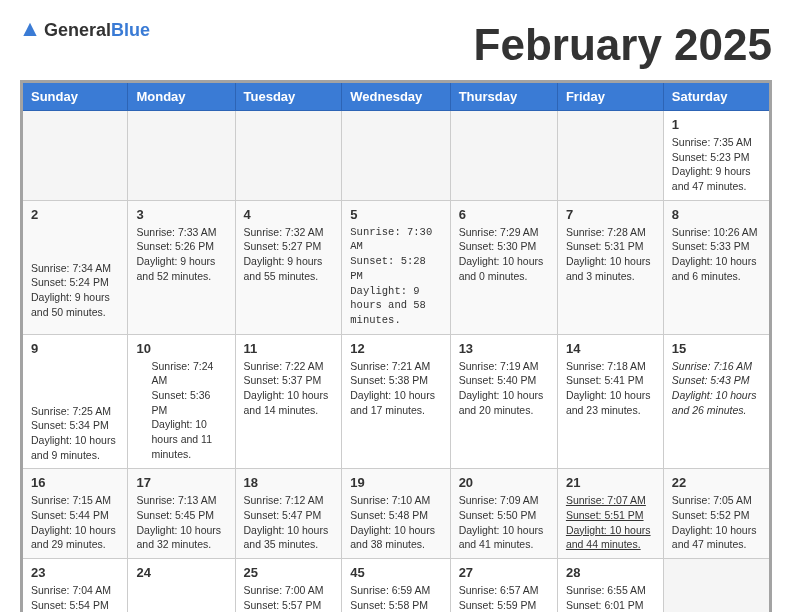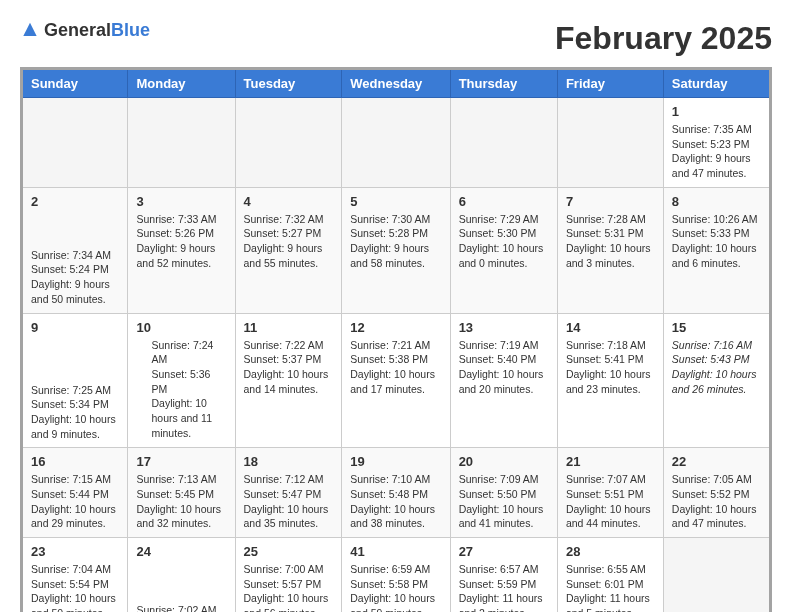--- a/index.html
+++ b/index.html
@@ -32,21 +32,21 @@
       color: #3a7bd5;
     }
     .logo-icon {
       width: 20px;
       height: 20px;
     }
     .title-section {
       text-align: right;
     }
     .month-title {
-      font-size: 32px;
+      font-size: 44px;
       font-weight: bold;
       color: #333;
     }
     .location-title {
       font-size: 16px;
       color: #555;
     }
     .calendar {
       width: 100%;
       border-collapse: collapse;
@@ -148,21 +148,21 @@
 Daylight: 9 hours and 52 minutes.</div>
         </td>
         <td>
           <div class="day-num">4</div>
           <div class="day-info" style="white-space: pre-line;">Sunrise: 7:32 AM
 Sunset: 5:27 PM
 Daylight: 9 hours and 55 minutes.</div>
         </td>
         <td>
           <div class="day-num">5</div>
-          <div class="day-info" style="white-space: pre-line;">Sunrise: 7:30 AM
+          <div class="day-info" style="white-space: pre-line; font-family: Liberation Mono, monospace;">Sunrise: 7:30 AM
 Sunset: 5:28 PM
 Daylight: 9 hours and 58 minutes.</div>
         </td>
         <td>
           <div class="day-num">6</div>
           <div class="day-info" style="white-space: pre-line;">Sunrise: 7:29 AM
 Sunset: 5:30 PM
 Daylight: 10 hours and 0 minutes.</div>
         </td>
         <td>
@@ -248,21 +248,21 @@
 Daylight: 10 hours and 38 minutes.</div>
         </td>
         <td>
           <div class="day-num">20</div>
           <div class="day-info" style="white-space: pre-line;">Sunrise: 7:09 AM
 Sunset: 5:50 PM
 Daylight: 10 hours and 41 minutes.</div>
         </td>
         <td>
           <div class="day-num">21</div>
-          <div class="day-info" style="white-space: pre-line;">Sunrise: 7:07 AM
+          <div class="day-info" style="white-space: pre-line; text-decoration: underline;">Sunrise: 7:07 AM
 Sunset: 5:51 PM
 Daylight: 10 hours and 44 minutes.</div>
         </td>
         <td>
           <div class="day-num">22</div>
           <div class="day-info" style="white-space: pre-line;">Sunrise: 7:05 AM
 Sunset: 5:52 PM
 Daylight: 10 hours and 47 minutes.</div>
         </td>
       </tr>
@@ -279,21 +279,21 @@
 Sunset: 5:55 PM
 Daylight: 10 hours and 53 minutes.</div>
         </td>
         <td>
           <div class="day-num">25</div>
           <div class="day-info" style="white-space: pre-line;">Sunrise: 7:00 AM
 Sunset: 5:57 PM
 Daylight: 10 hours and 56 minutes.</div>
         </td>
         <td>
-          <div class="day-num">41</div>
+          <div class="day-num">45</div>
           <div class="day-info" style="white-space: pre-line;">Sunrise: 6:59 AM
 Sunset: 5:58 PM
 Daylight: 10 hours and 59 minutes.</div>
         </td>
         <td>
           <div class="day-num">27</div>
           <div class="day-info" style="white-space: pre-line;">Sunrise: 6:57 AM
 Sunset: 5:59 PM
 Daylight: 11 hours and 2 minutes.</div>
         </td>

